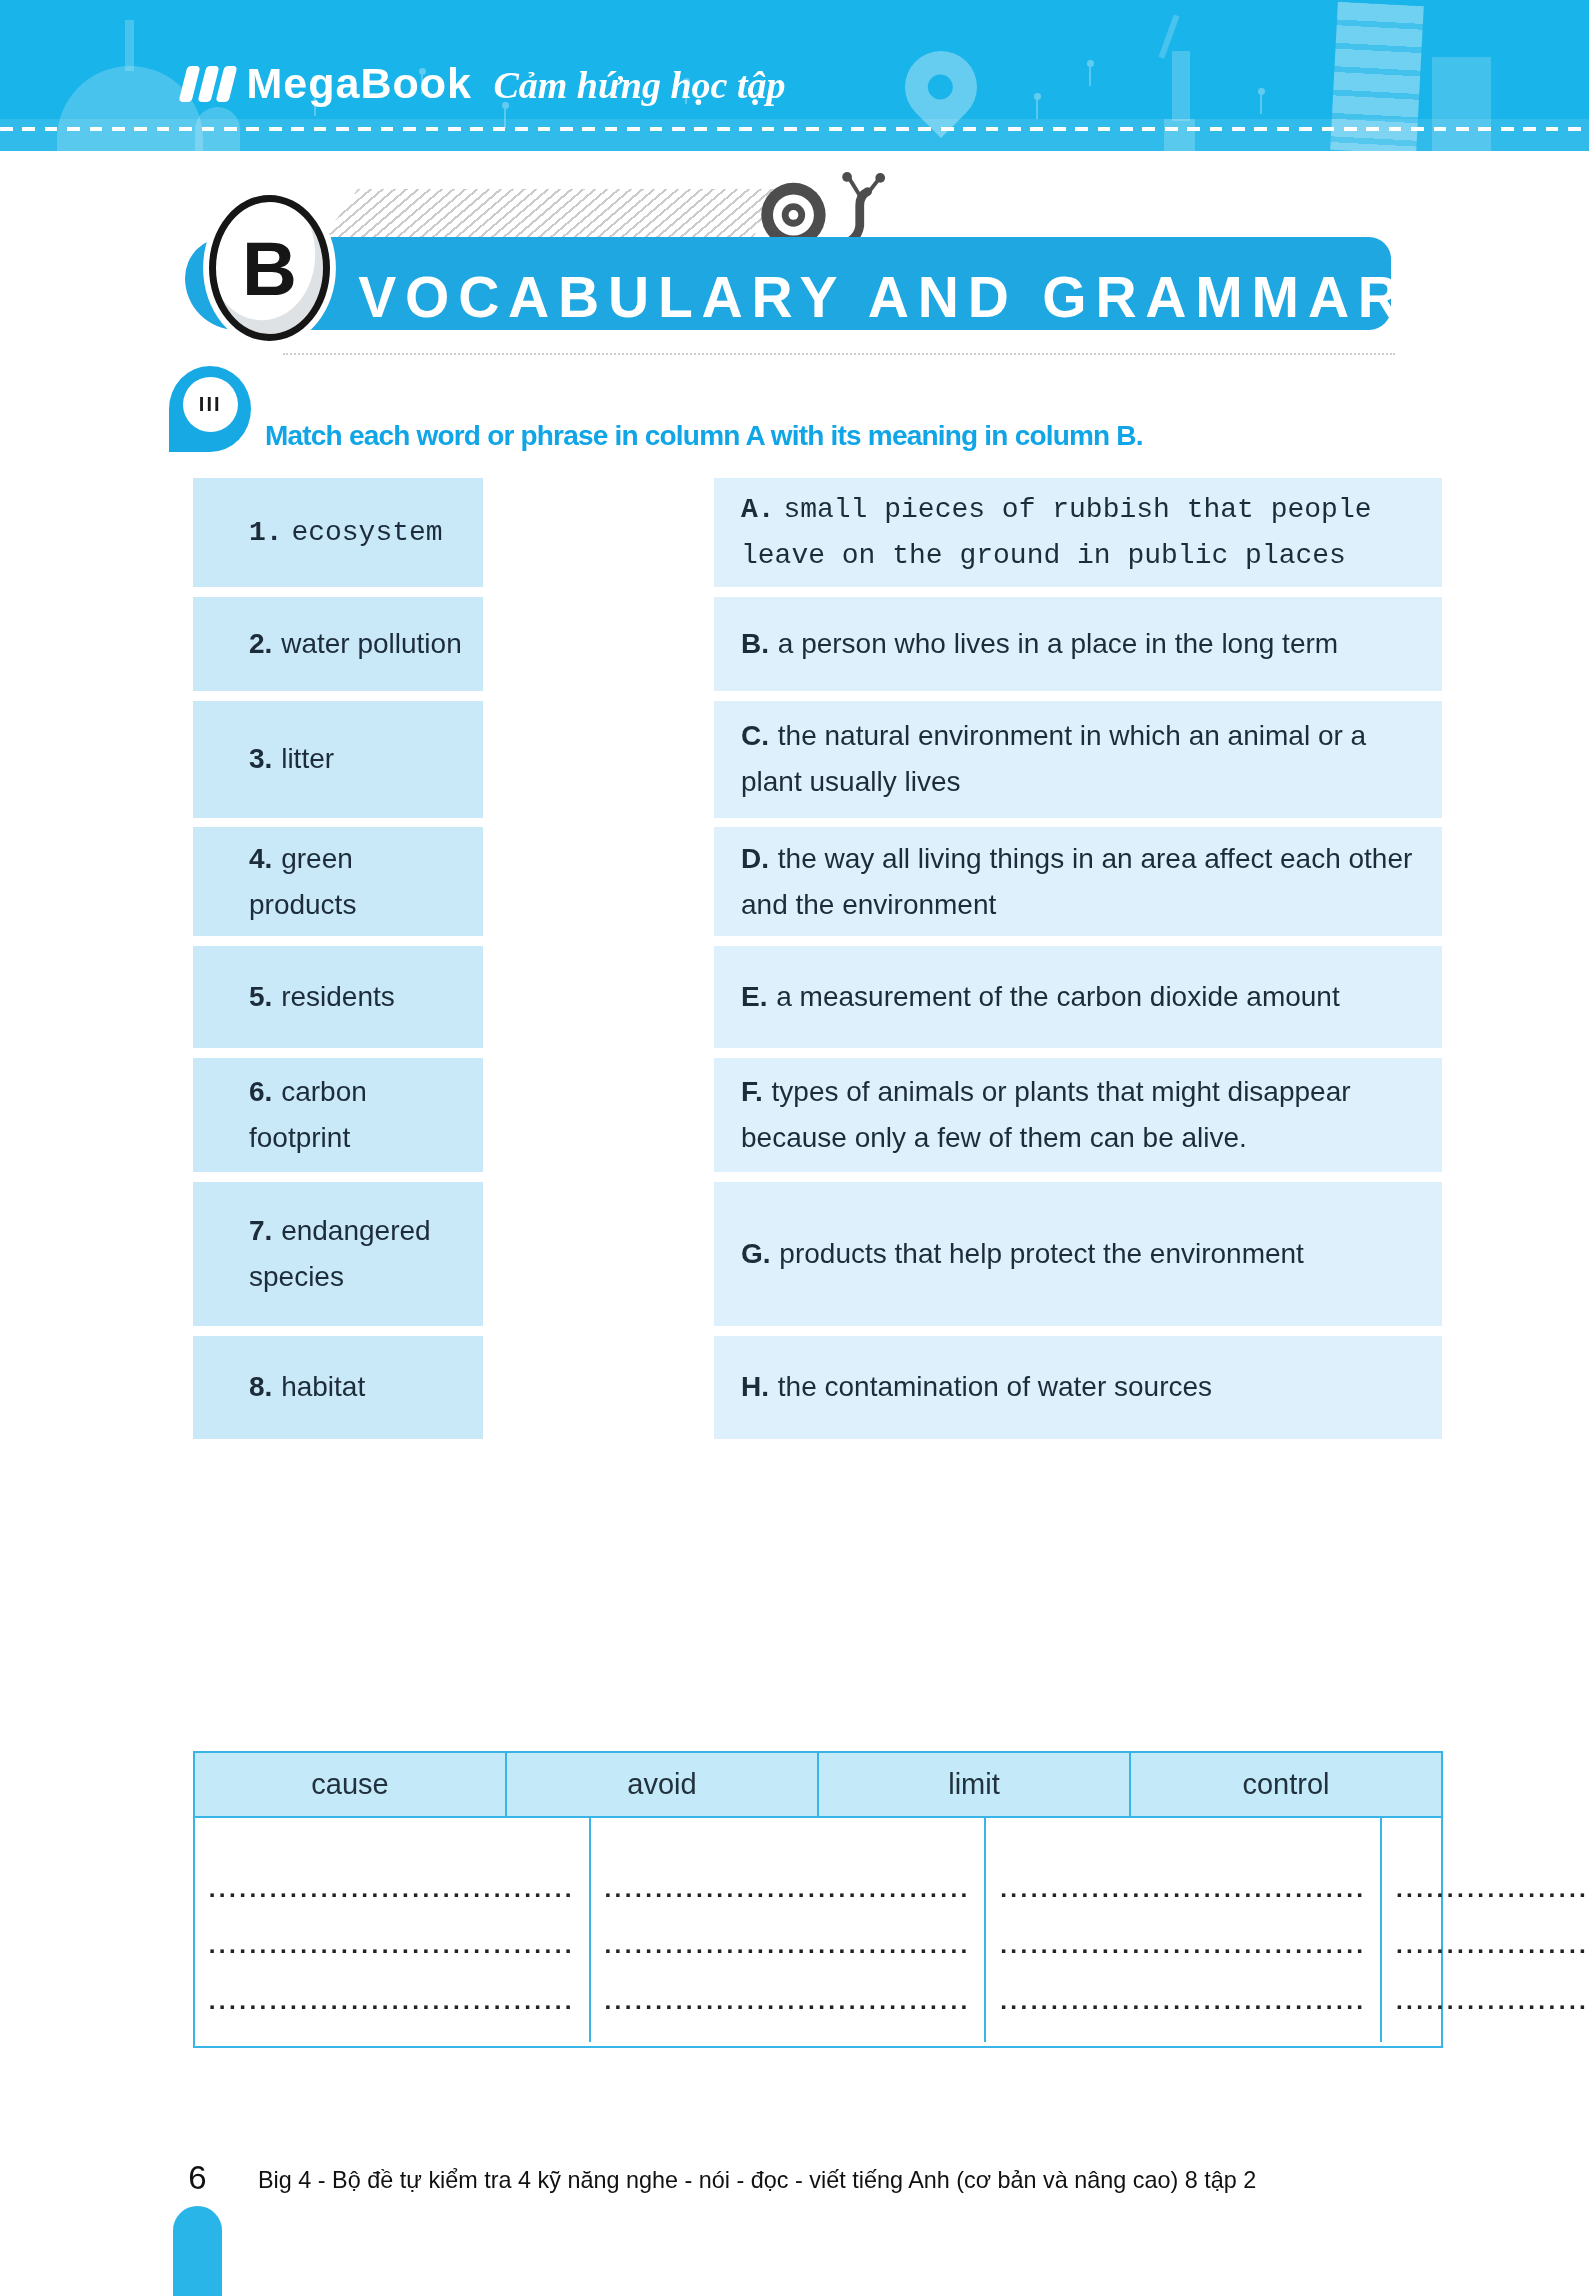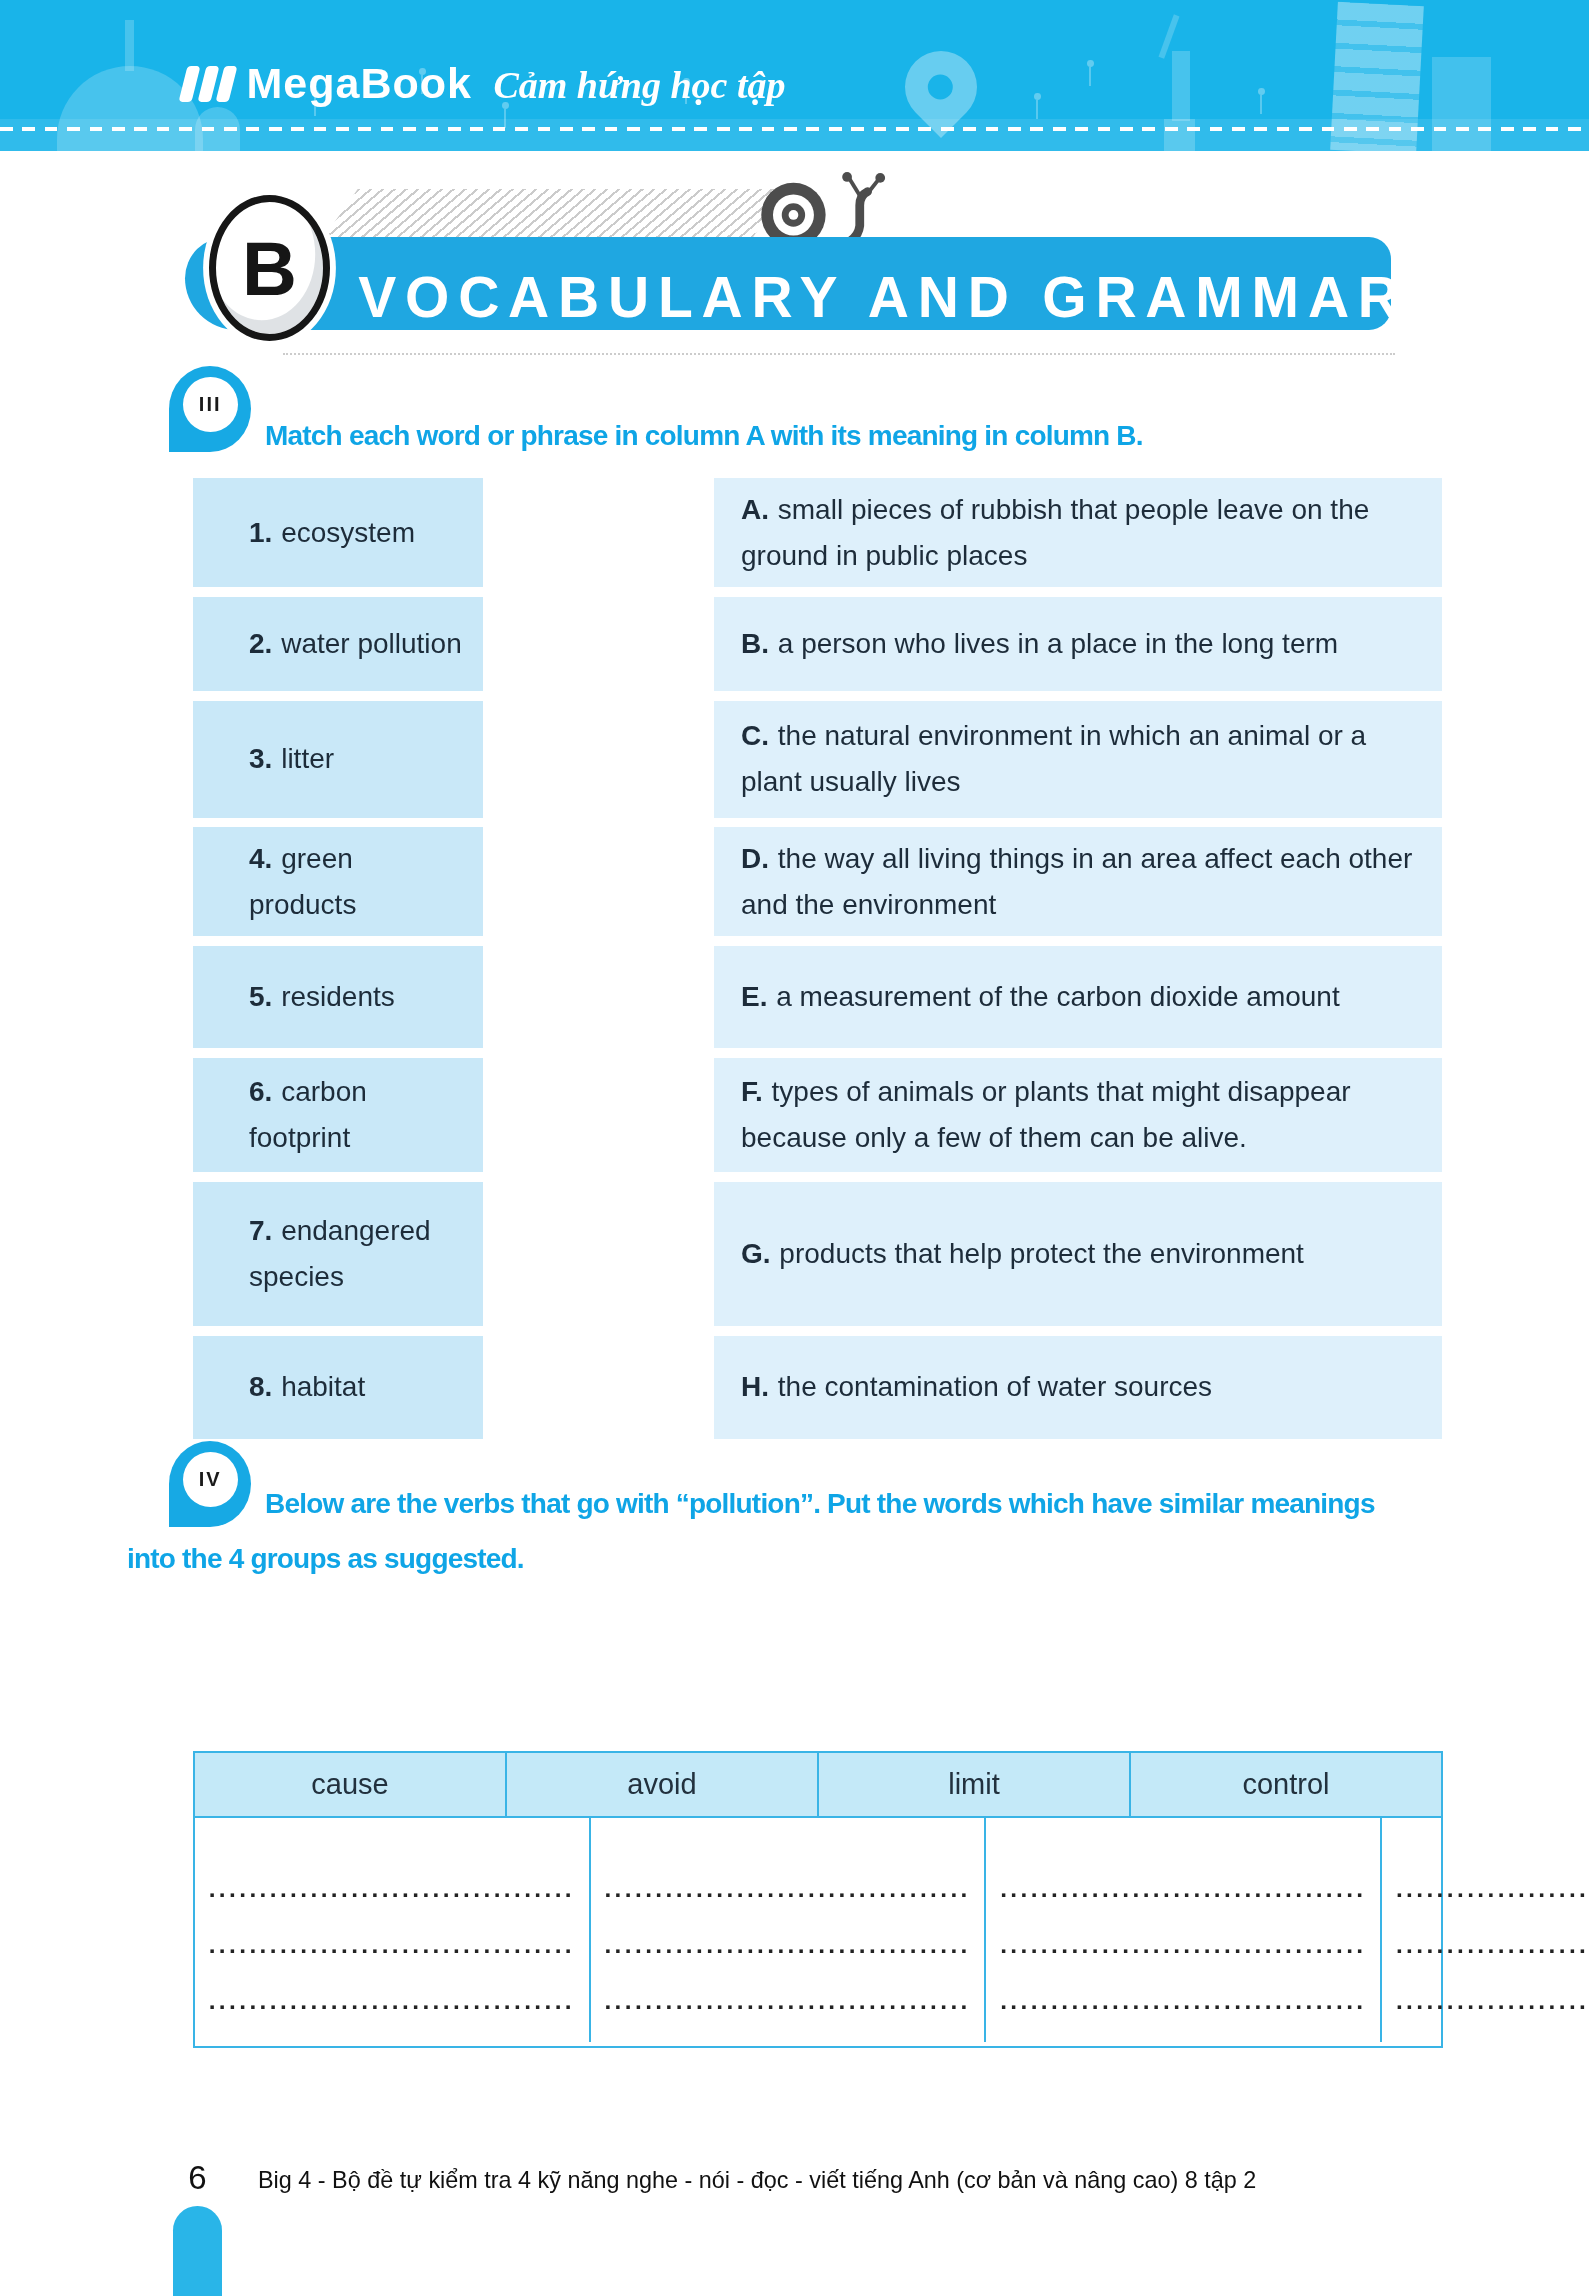--- a/index.html
+++ b/index.html
@@ -218,49 +218,49 @@
     <div class="sec-badge">
       <i>III</i>
     </div>
     <div class="sec-heading" style="padding-top:41px;">
       <span class="hl1">Match each word or phrase in column A with its meaning in column B.</span>
     </div>
   </div>
 
   <div class="match-wrap">
 
+    <div class="match-row" style="height:109px;font-family:Liberation Mono, monospace;">
+      <div class="cell-a">
+        <p><b class="pfx">1.</b><span>ecosystem</span></p>
+      </div>
+      <div class="cell-b">
+        <p><b class="pfx">A.</b><span>small pieces of rubbish that people leave on the ground in public places</span></p>
+      </div>
+    </div>
+
+    <div class="match-row" style="height:94px;">
+      <div class="cell-a">
+        <p><b class="pfx">2.</b><span>water pollution</span></p>
+      </div>
+      <div class="cell-b">
+        <p><b class="pfx">B.</b><span>a person who lives in a place in the long term</span></p>
+      </div>
+    </div>
+
+    <div class="match-row" style="height:117px;">
+      <div class="cell-a">
+        <p><b class="pfx">3.</b><span>litter</span></p>
+      </div>
+      <div class="cell-b">
+        <p><b class="pfx">C.</b><span>the natural environment in which an animal or a plant usually lives</span></p>
+      </div>
+    </div>
+
     <div class="match-row" style="height:109px;">
       <div class="cell-a">
-        <p><b class="pfx">1.</b><span>ecosystem</span></p>
-      </div>
-      <div class="cell-b">
-        <p><b class="pfx">A.</b><span>small pieces of rubbish that people leave on the ground in public places</span></p>
-      </div>
-    </div>
-
-    <div class="match-row" style="height:94px;">
-      <div class="cell-a">
-        <p><b class="pfx">2.</b><span>water pollution</span></p>
-      </div>
-      <div class="cell-b">
-        <p><b class="pfx">B.</b><span>a person who lives in a place in the long term</span></p>
-      </div>
-    </div>
-
-    <div class="match-row" style="height:117px;">
-      <div class="cell-a">
-        <p><b class="pfx">3.</b><span>litter</span></p>
-      </div>
-      <div class="cell-b">
-        <p><b class="pfx">C.</b><span>the natural environment in which an animal or a plant usually lives</span></p>
-      </div>
-    </div>
-
-    <div class="match-row" style="height:109px;">
-      <div class="cell-a">
         <p><b class="pfx">4.</b><span>green products</span></p>
       </div>
       <div class="cell-b">
         <p><b class="pfx">D.</b><span>the way all living things in an area affect each other and the environment</span></p>
       </div>
     </div>
 
     <div class="match-row" style="height:102px;">
       <div class="cell-a">
         <p><b class="pfx">5.</b><span>residents</span></p>
@@ -292,29 +292,20 @@
       <div class="cell-a">
         <p><b class="pfx">8.</b><span>habitat</span></p>
       </div>
       <div class="cell-b">
         <p><b class="pfx">H.</b><span>the contamination of water sources</span></p>
       </div>
     </div>
 
   </div>
 
-  <div class="sec" style="top:1441px;">
-    <div class="sec-badge">
-      <i>IV</i>
-    </div>
-    <div class="sec-heading" style="padding-top:35px; line-height:55px;">
-      <span class="hl1">Below are the verbs that go with “pollution”. Put the words which have similar meanings</span>
-      <span class="hl2">into the 4 groups as suggested.</span>
-    </div>
-  </div>
 
 
   <div class="sort-table">
     <div class="st-head">
       <div>cause</div>
       <div>avoid</div>
       <div>limit</div>
       <div>control</div>
     </div>
     <div class="st-body">

